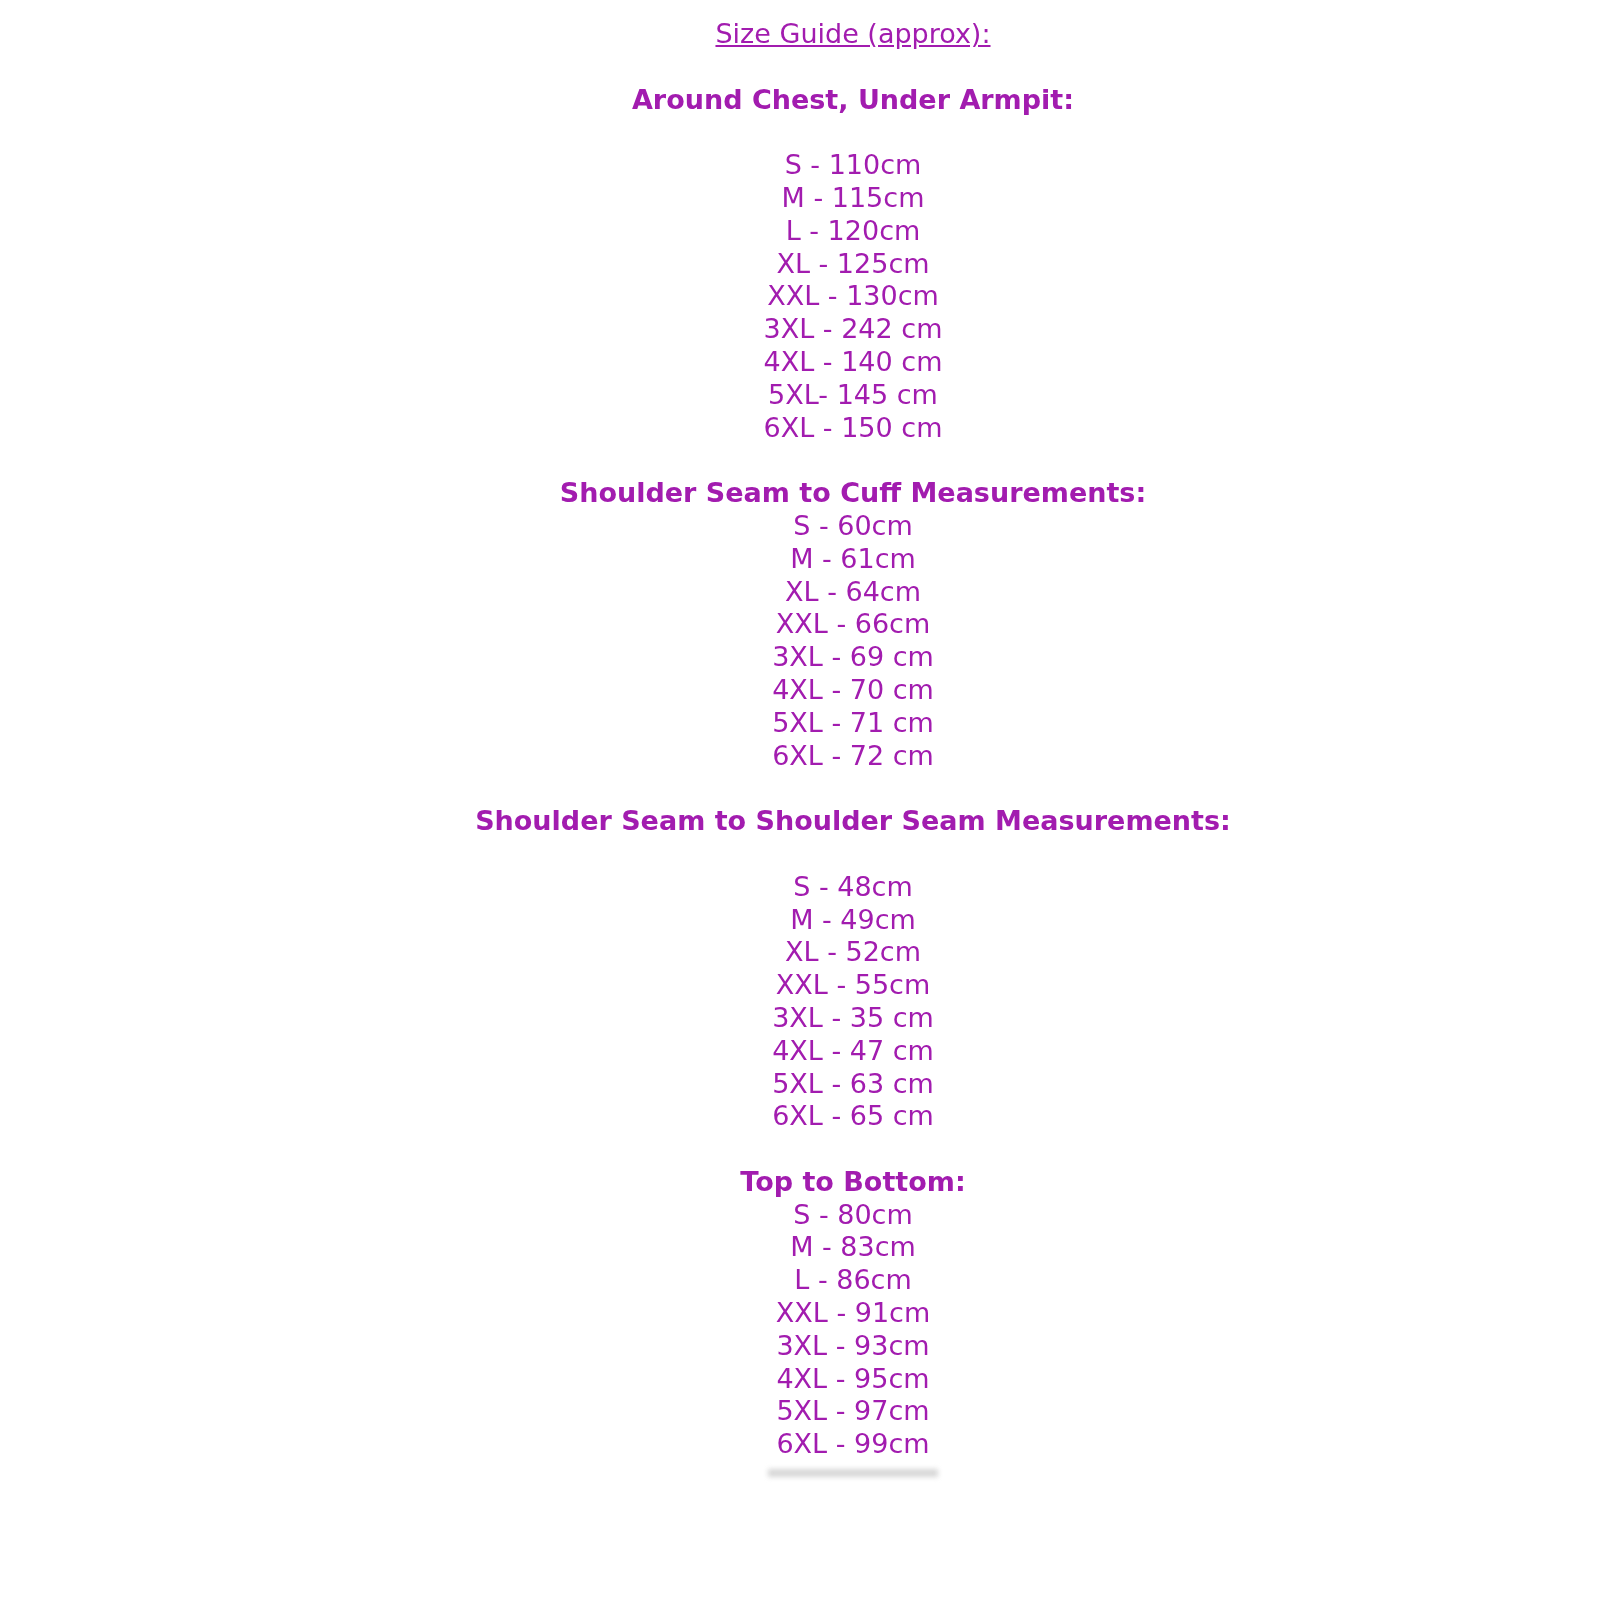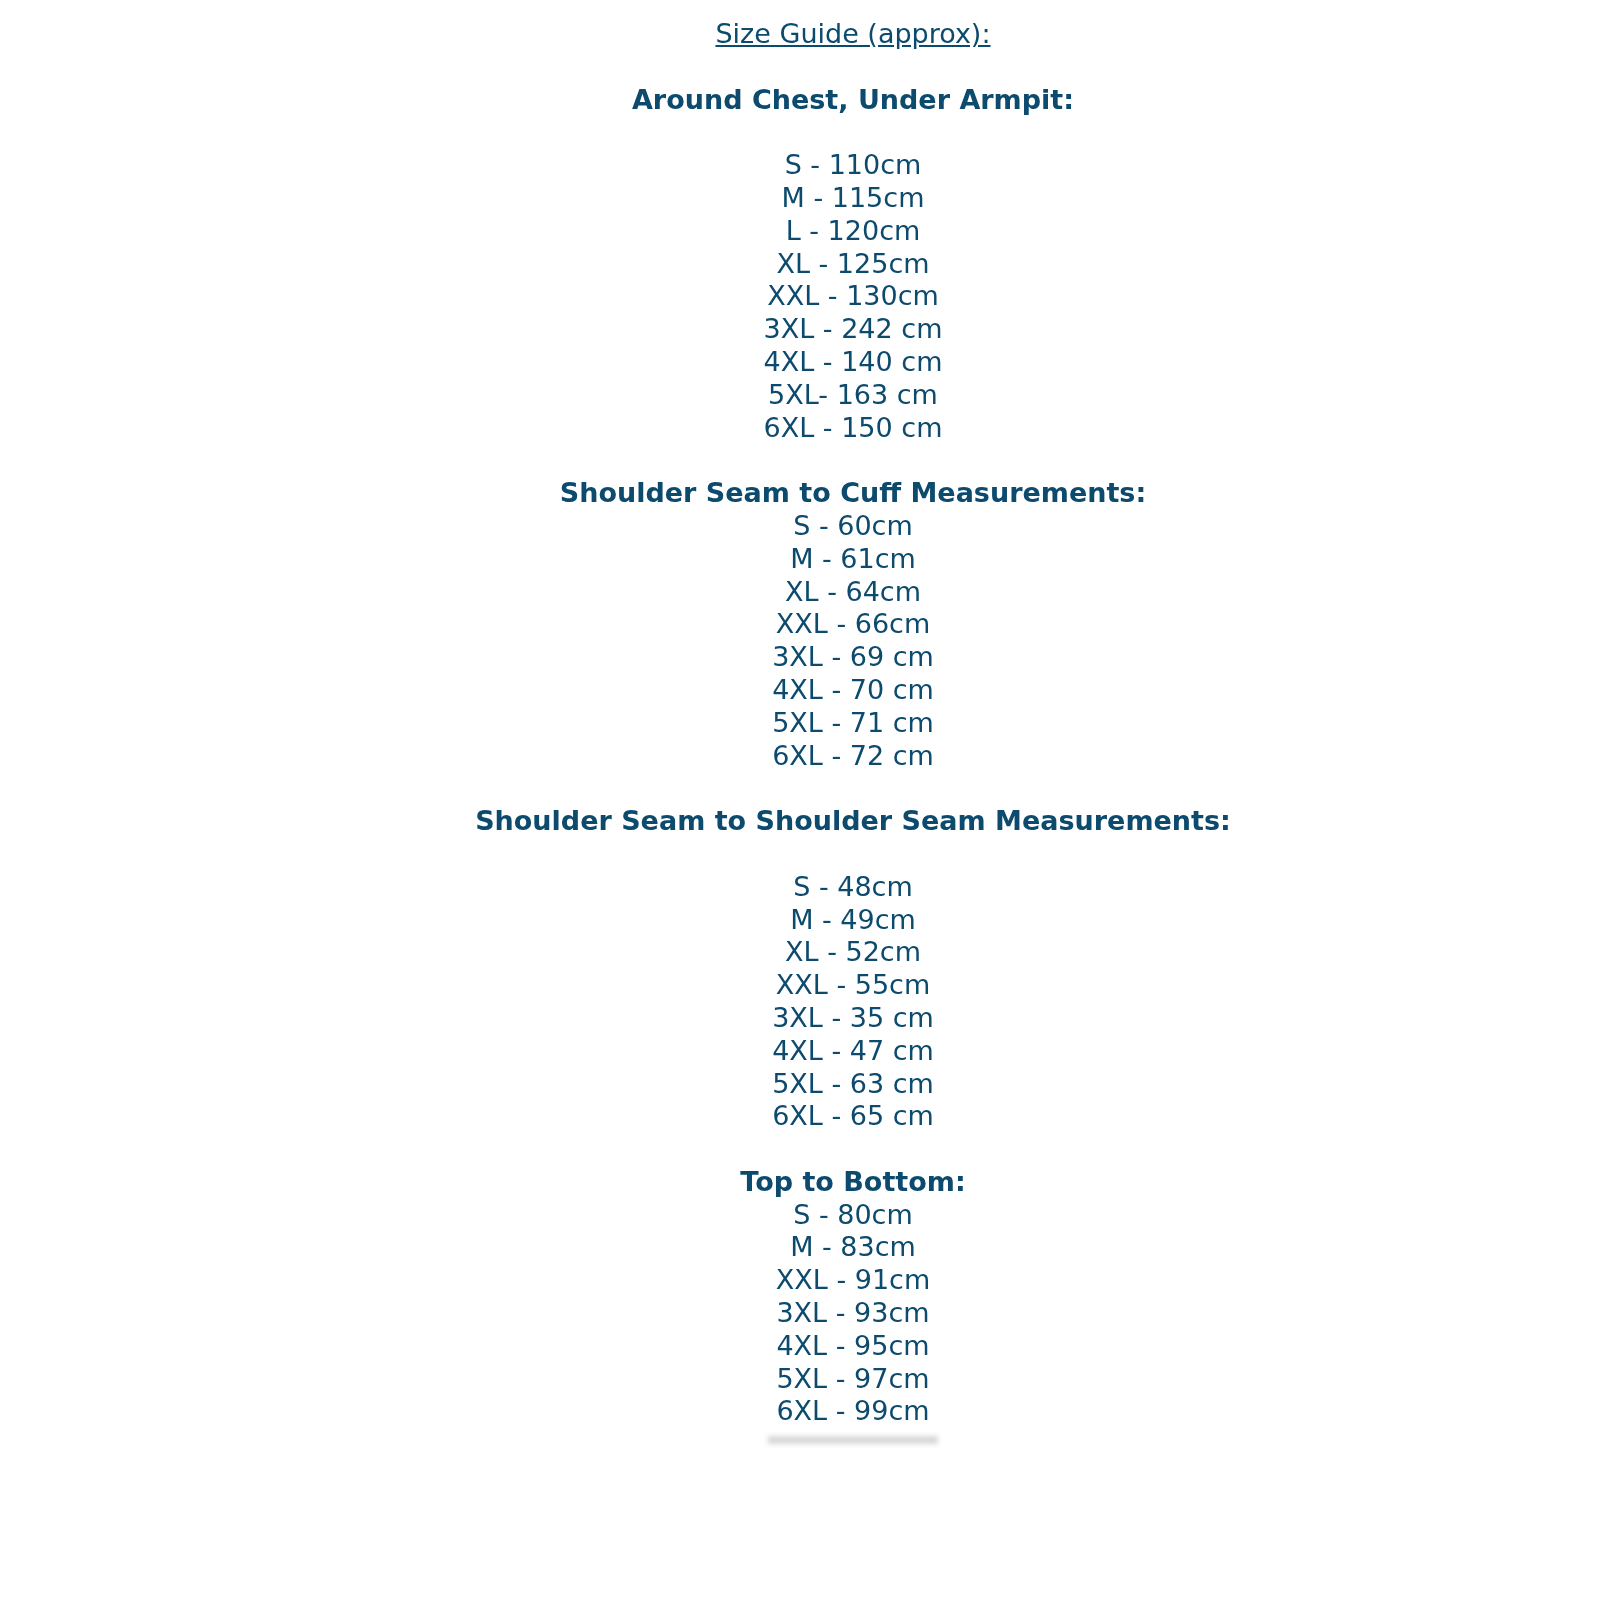--- a/index.html
+++ b/index.html
@@ -11,21 +11,21 @@
     overflow: hidden;
   }
   .page {
     box-sizing: border-box;
     width: 1600px;
     height: 1600px;
     padding-top: 18px;
     padding-left: 106px; 
     text-align: center;
     font-family: "DejaVu Sans", "Liberation Sans", sans-serif;
-    color: #0c4a6e;
+    color: #a21caf;
     font-size: 27px;
   }
   .line {
     height: 32.8px;
     line-height: 32.8px;
     white-space: pre;
   }
   .blank {
     height: 32.8px;
   }
@@ -57,21 +57,21 @@
       <section>
         <div class="line heading">Around Chest, Under Armpit:</div>
         <div class="blank"></div>
         <div class="line item">S - 110cm</div>
         <div class="line item">M - 115cm</div>
         <div class="line item">L - 120cm</div>
         <div class="line item">XL - 125cm</div>
         <div class="line item">XXL - 130cm</div>
         <div class="line item">3XL - 242 cm</div>
         <div class="line item">4XL - 140 cm</div>
-        <div class="line item">5XL- 163 cm</div>
+        <div class="line item">5XL- 145 cm</div>
         <div class="line item">6XL - 150 cm</div>
         <div class="blank"></div>
       </section>
       <section>
         <div class="line heading">Shoulder Seam to Cuff Measurements:</div>
         <div class="line item">S - 60cm</div>
         <div class="line item">M - 61cm</div>
         <div class="line item">XL - 64cm</div>
         <div class="line item">XXL - 66cm</div>
         <div class="line item">3XL - 69 cm</div>
@@ -90,20 +90,21 @@
         <div class="line item">3XL - 35 cm</div>
         <div class="line item">4XL - 47 cm</div>
         <div class="line item">5XL - 63 cm</div>
         <div class="line item">6XL - 65 cm</div>
         <div class="blank"></div>
       </section>
       <section>
         <div class="line heading">Top to Bottom:</div>
         <div class="line item">S - 80cm</div>
         <div class="line item">M - 83cm</div>
+        <div class="line item">L - 86cm</div>
         <div class="line item">XXL - 91cm</div>
         <div class="line item">3XL - 93cm</div>
         <div class="line item">4XL - 95cm</div>
         <div class="line item">5XL - 97cm</div>
         <div class="line item">6XL - 99cm</div>
       </section>
     </div>
   <div class="cutoff-artifact"></div>
 </div>
 

